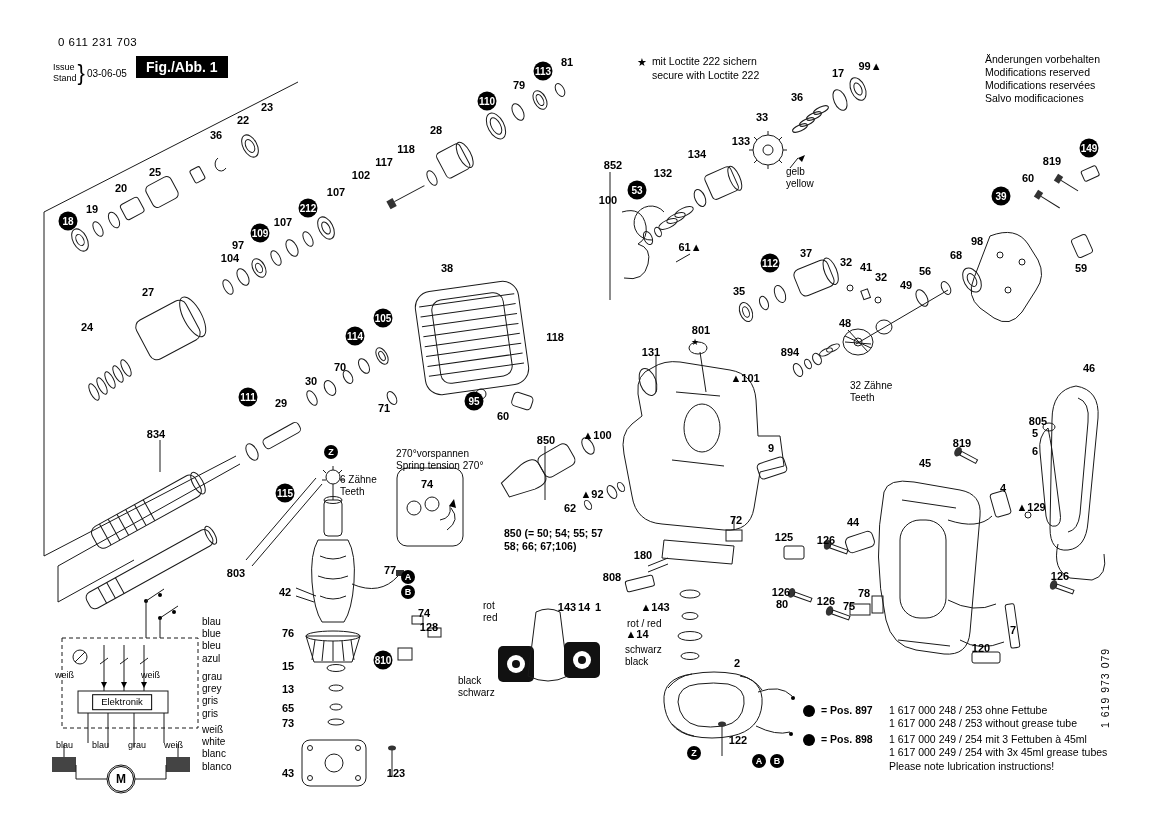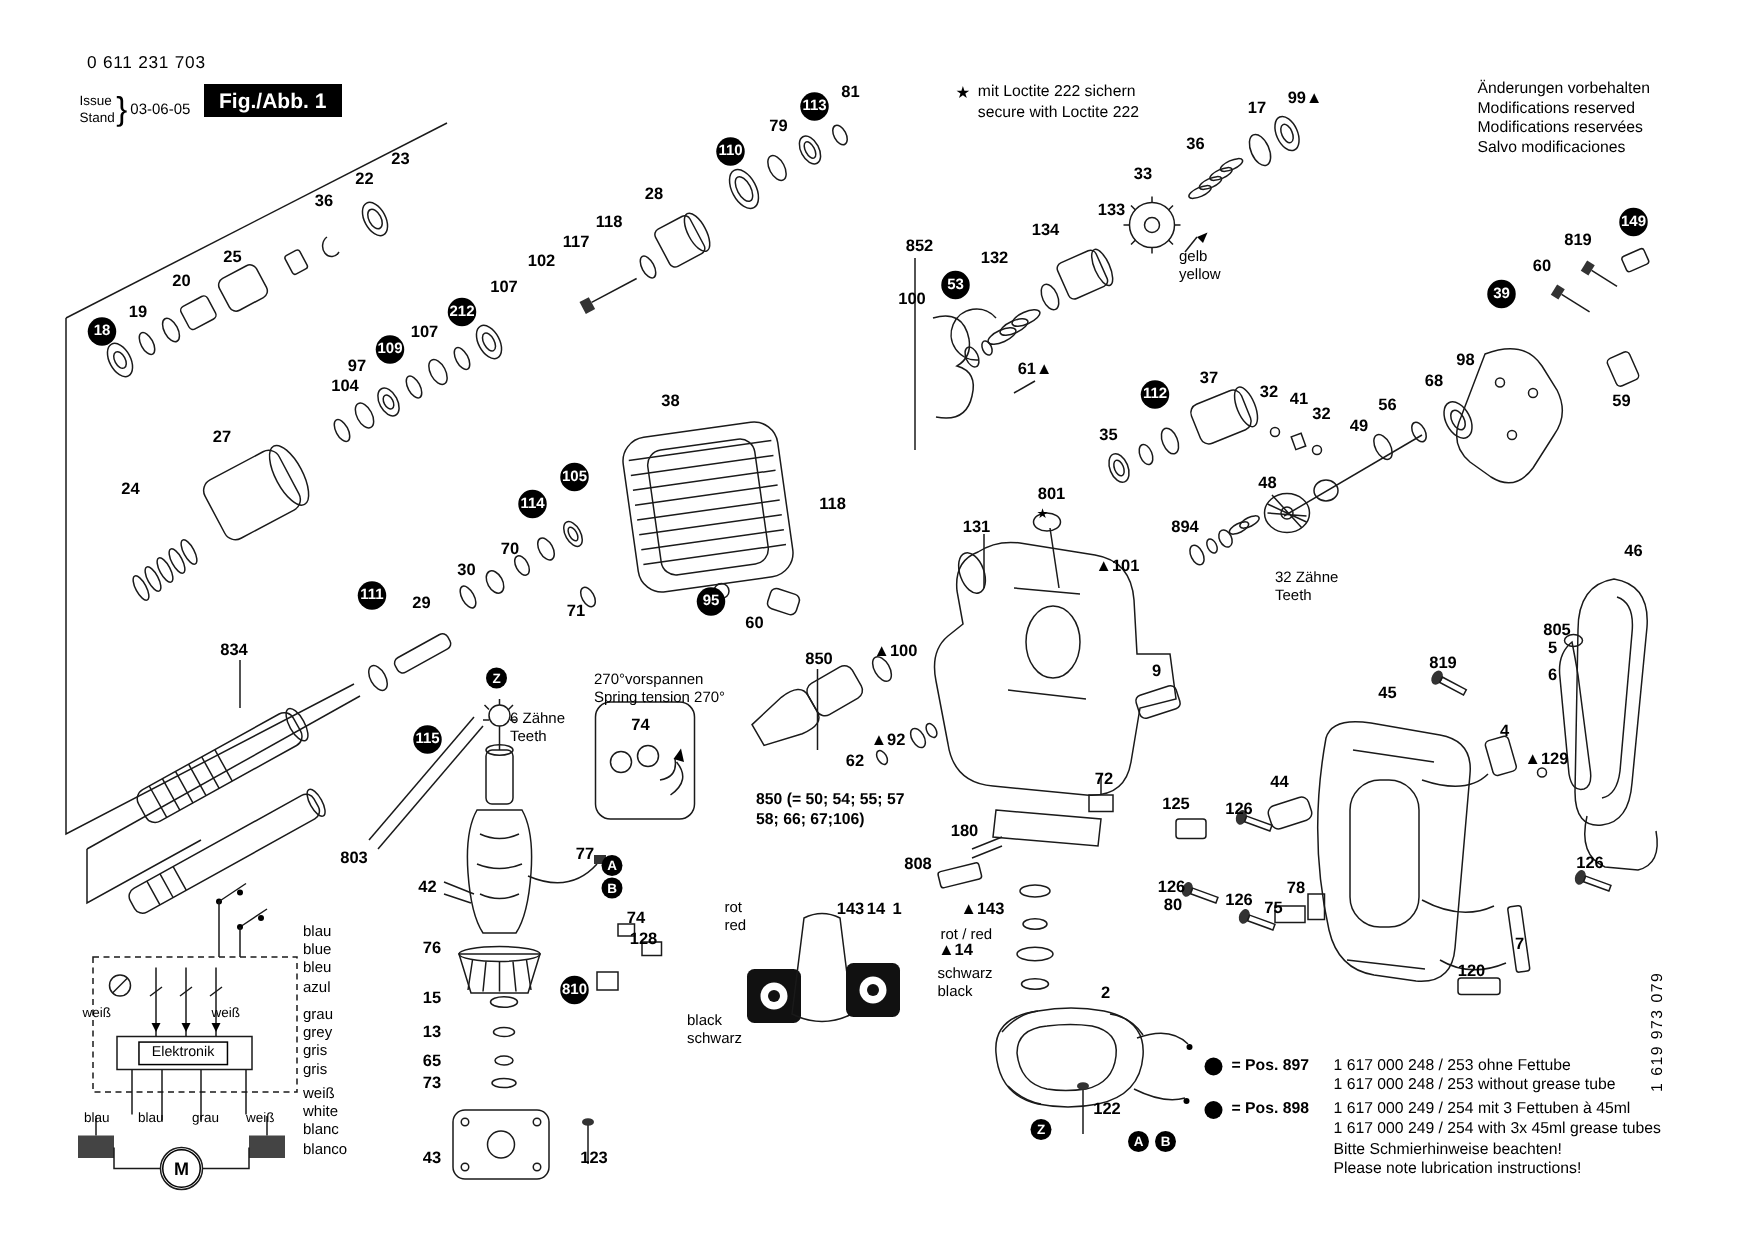--- a/index.html
+++ b/index.html
@@ -585,21 +585,18 @@
       </div>
     <div class="lrow" style="margin-top:3px;">
       <span class="ldot"></span>
       <span class="lpos">= Pos. 898</span>
       <span>1 617 000 249 / 254 mit 3 Fettuben à 45ml</span>
     </div>
     <div class="lrow cont">
         <span>1 617 000 249 / 254 with 3x 45ml grease tubes</span>
       </div>
     <div class="lrow cont">
-        <span>Bitte Schmierhinweise beachten!</span>
-      </div>
-    <div class="lrow cont">
         <span>Please note lubrication instructions!</span>
       </div>
   </div>
 
 
 </div>
 
 </body></html>

